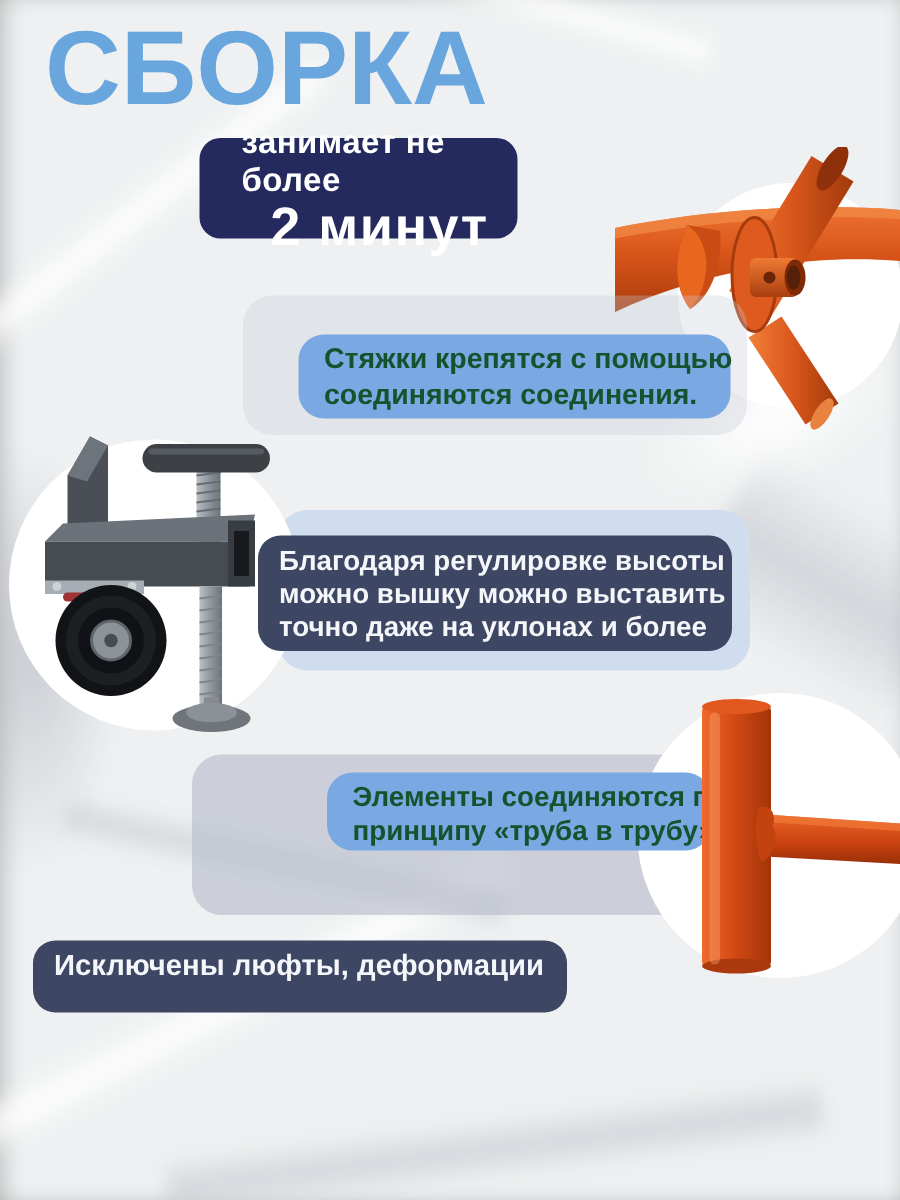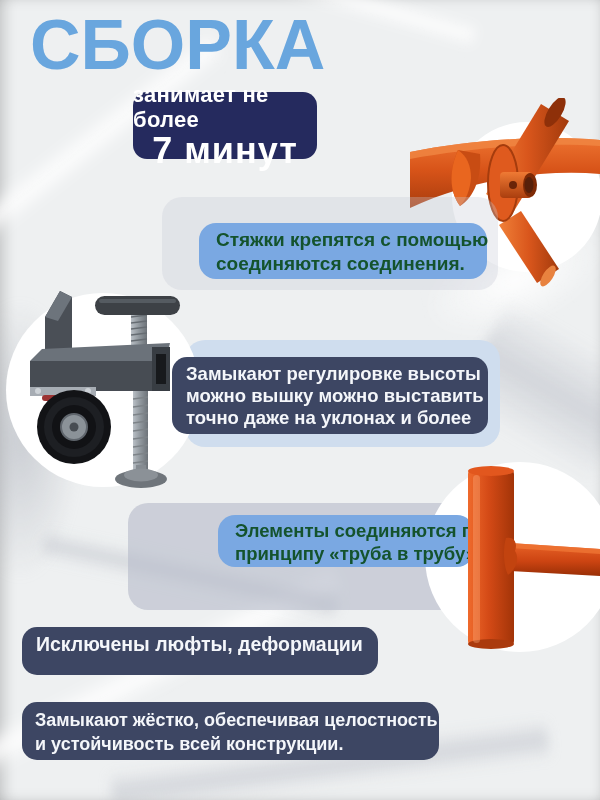--- a/index.html
+++ b/index.html
@@ -25,21 +25,21 @@
   .cr7{left:470px;top:330px;width:160px;height:120px;transform:rotate(30deg);}
   .cr8{left:40px;top:560px;width:300px;height:30px;transform:rotate(12deg);}
 
   .title{
     position:absolute;left:30px;top:10px;margin:0;
     font-size:70px;font-weight:bold;color:#69a6de;letter-spacing:0px;line-height:1;
   }
   .badge{
     position:absolute;left:133px;top:92px;width:184px;height:67px;
     background:#252a5e;border-radius:14px;color:#fff;
-    display:flex;flex-direction:column;align-items:center;justify-content:center;
+    display:flex;flex-direction:column;align-items:center;justify-content:center;padding-left:28px;
   }
   .badge .l1{font-size:22px;font-weight:600;line-height:25px;letter-spacing:.3px;}
   .badge .l2{font-size:36px;font-weight:bold;line-height:37px;letter-spacing:1px;}
 
   .circle{position:absolute;border-radius:50%;background:#fff;}
   .circle.c1{left:452px;top:122px;width:150px;height:150px;}
   .circle.c2{left:6px;top:293px;width:194px;height:194px;}
   .circle.c3{left:425px;top:462px;width:190px;height:190px;}
 
   .photo{position:absolute;}
@@ -76,21 +76,21 @@
   <div class="crease cr3"></div>
   <div class="crease cr-w cr4"></div>
   <div class="crease cr-g cr5"></div>
   <div class="crease cr6"></div>
   <div class="crease cr-g cr7"></div>
   <div class="crease cr-g cr8"></div>
 
   <h1 class="title">СБОРКА</h1>
   <div class="badge">
     <div class="l1">занимает не более</div>
-    <div class="l2">7 минут</div>
+    <div class="l2">2 минут</div>
   </div>
 
   <div class="circle c1"></div>
   <svg class="photo" style="left:400px;top:98px;" width="200" height="190" viewBox="0 0 200 190">
     <defs>
       <linearGradient id="gBlade" x1="0" y1="0" x2="0" y2="1">
         <stop offset="0" stop-color="#ed7330"></stop>
           <stop offset=".45" stop-color="#d85419"></stop>
           <stop offset="1" stop-color="#a93c0d"></stop>
       </linearGradient>
@@ -188,21 +188,21 @@
     <path d="M48,118 C46,136 50,150 60,158 L71,151 C62,142 60,128 63,118 Z" fill="#969da5"></path>
     <path d="M82,118 L88,140 L95,135 L91,118 Z" fill="#848b93"></path>
 
     <circle cx="74" cy="144" r="37" fill="#121316"></circle>
     <circle cx="74" cy="144" r="30" fill="#1d1f23"></circle>
     <circle cx="74" cy="144" r="22" fill="#111215"></circle>
     <circle cx="74" cy="144" r="13" fill="#8b9298" stroke="#5f656c" stroke-width="2"></circle>
     <circle cx="74" cy="144" r="4.5" fill="#474c52"></circle>
   </svg>
   <div class="darkbox d2">
-    <div class="line">Замыкают регулировке высоты</div>
+    <div class="line">Благодаря регулировке высоты</div>
     <div class="line">можно вышку можно выставить</div>
     <div class="line">точно даже на уклонах и более</div>
   </div>
 
   <div class="panel p3"></div>
   <div class="circle c3"></div>
   <div class="bubble b3">
     <div class="line">Элементы соединяются по</div>
     <div class="line">принципу «труба в трубу»</div>
   </div>
@@ -227,18 +227,14 @@
 
     <path d="M70,88 L160,94 L160,121 L70,116 Z" fill="url(#gArm)"></path>
     <path d="M70,88 L160,94 L160,99 L70,93 Z" fill="#ef7534" opacity=".8"></path>
 
     <path d="M66,83 C74,81 78,88 75,96 C80,104 76,114 68,120 C63,110 63,92 66,83 Z" fill="#c2430f"></path>
   </svg>
 
   <div class="darkbox d4">
     <div class="line">Исключены люфты, деформации</div>
   </div>
-  <div class="darkbox d5">
-    <div class="line">Замыкают жёстко, обеспечивая целостность</div>
-    <div class="line">и устойчивость всей конструкции.</div>
-  </div>
 
 </div>
 
 </body></html>

